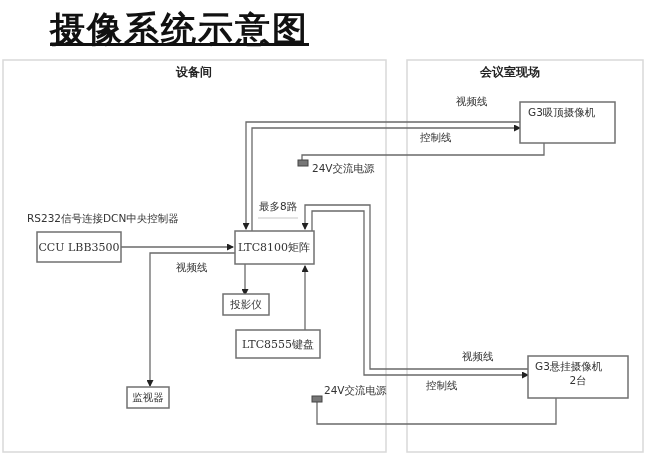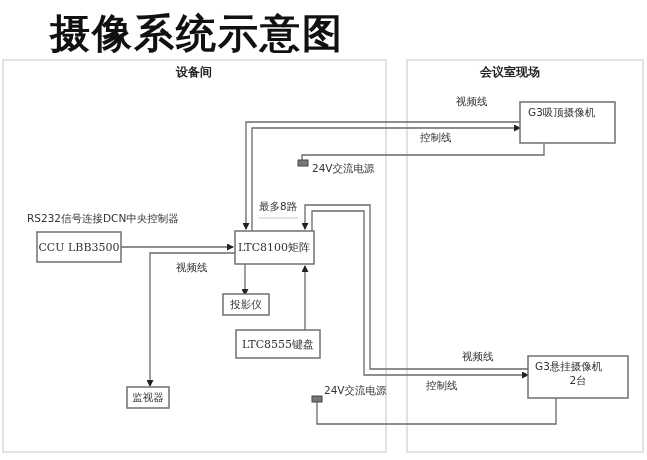--- a/index.html
+++ b/index.html
@@ -1,20 +1,20 @@
 <!DOCTYPE html>
 <html><head>
 <meta charset="utf-8">
 <style>
   html, body { margin: 0; padding: 0; background: #ffffff; }
   body { width: 647px; height: 460px; position: relative; overflow: hidden; font-family: "DejaVu Sans", sans-serif; }
   #title {
     position: absolute; left: 50px; top: 6px;
-    font-family: "DejaVu Sans", sans-serif; font-weight: bold; font-size: 40px;
-    color: #111; letter-spacing: 2px; margin: 0;
+    font-family: "DejaVu Sans", sans-serif; font-weight: bold; font-size: 35px;
+    color: #111; letter-spacing: 2px; margin: 0; text-decoration: underline;
   }
   svg#diagram { position: absolute; left: 0; top: 0; }
   .zone { fill: none; stroke: #d9d9d9; stroke-width: 1.5; }
   .box { fill: #ffffff; stroke: #707070; stroke-width: 1.5; }
   .wire { fill: none; stroke: #6a6a6a; stroke-width: 1.3; }
   .wire-thin { fill: none; stroke: #c8c8c8; stroke-width: 1.2; }
   .plug { fill: #777; stroke: #444; stroke-width: 1; }
   .lbl { font-family: "DejaVu Serif", serif; font-size: 11px; fill: #333; }
   .lbl-sans { font-family: "DejaVu Sans", sans-serif; font-size: 10.5px; fill: #333; }
   .zone-title { font-family: "DejaVu Sans", sans-serif; font-size: 12px; font-weight: bold; fill: #222; }

